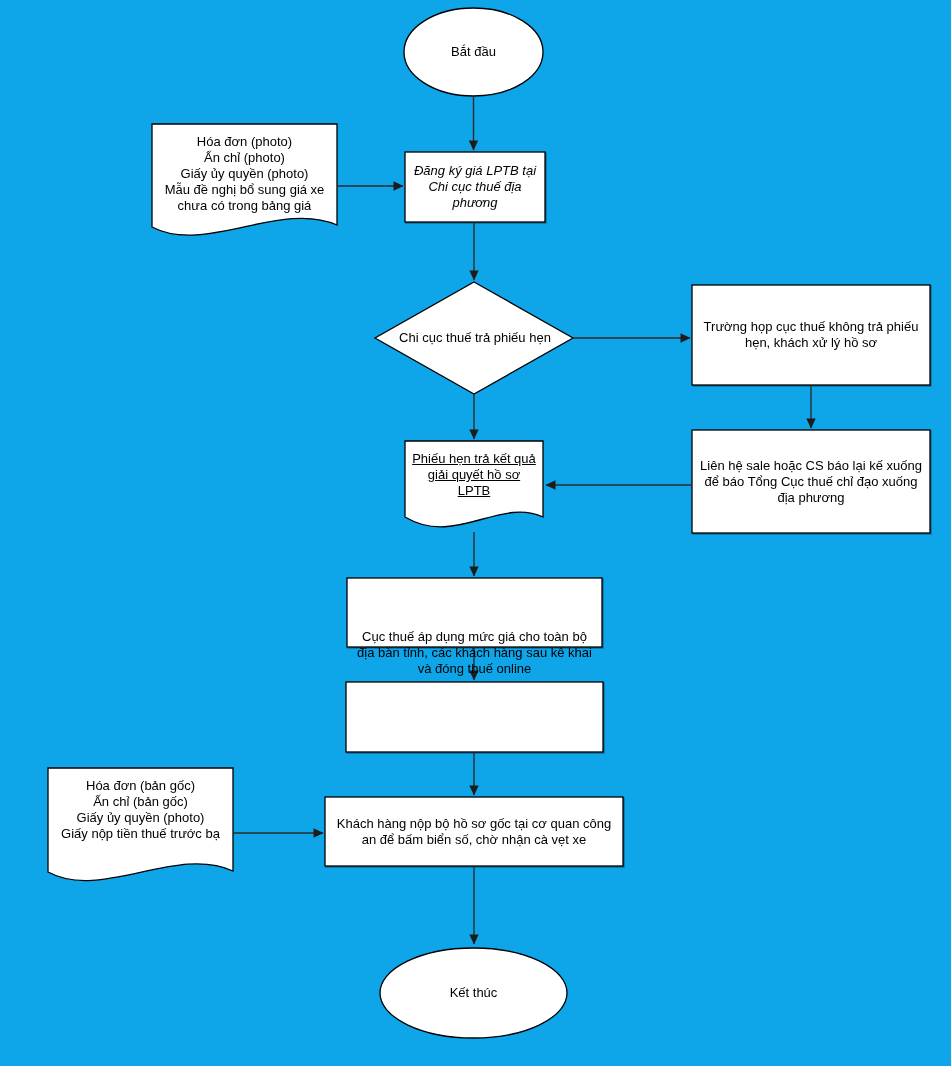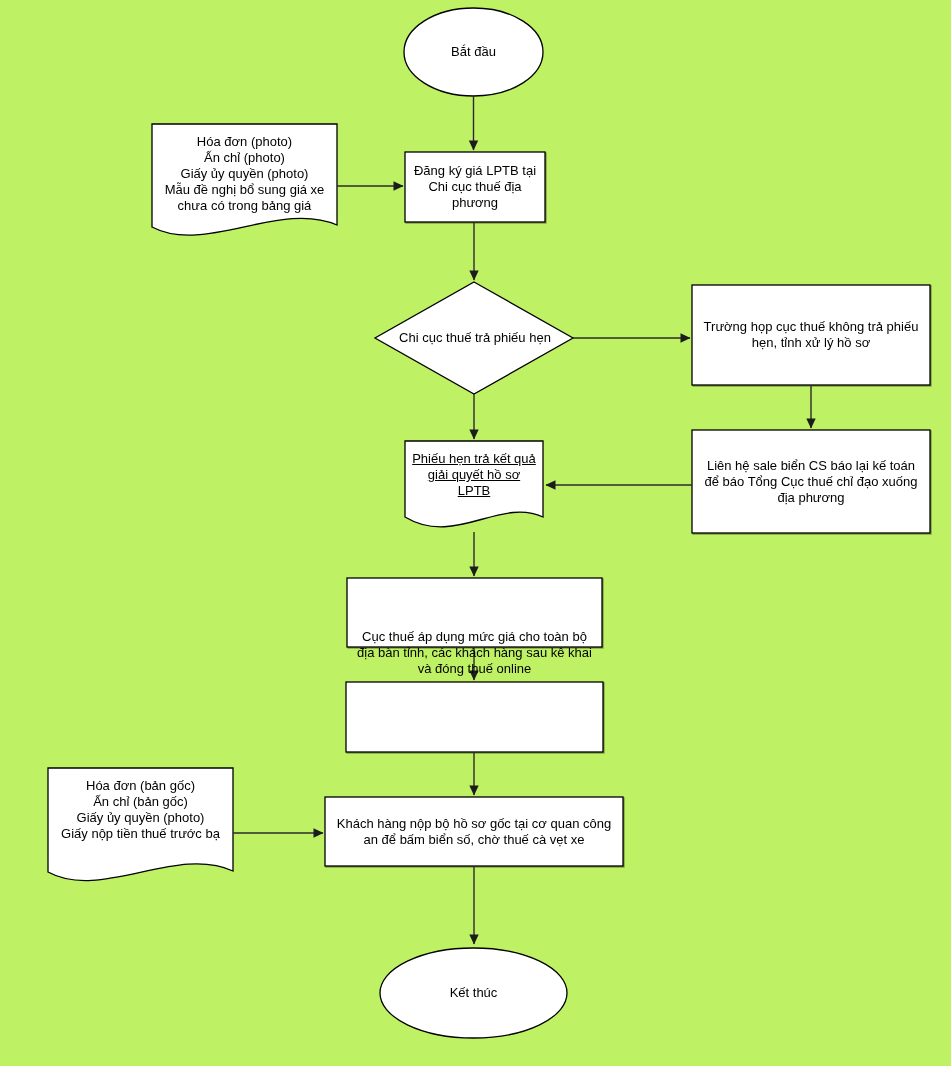--- a/index.html
+++ b/index.html
@@ -11,21 +11,21 @@
     width: 951px;
     height: 1066px;
     font-family: "Liberation Sans", sans-serif;
     color: #000000;
     overflow: hidden;
   }
   .canvas {
     position: relative;
     width: 951px;
     height: 1066px;
-    background: #bef264;
+    background: #0ea5e9;
   }
   svg.layer {
     position: absolute;
     left: 0;
     top: 0;
     width: 951px;
     height: 1066px;
   }
   .node {
     position: absolute;
@@ -114,37 +114,37 @@
   </div>
 
   <div class="node top" style="left:152px; top:126px; width:185px; height:100px;">
     <span>Hóa đơn (photo)
 Ấn chỉ (photo)
 Giấy ủy quyền (photo)
 Mẫu đề nghị bổ sung giá xe
 chưa có trong bảng giá</span>
   </div>
 
-  <div class="node" style="left:405px; top:152px; width:140px; height:70px;">
+  <div class="node" style="left:405px; top:152px; width:140px; height:70px;font-style:italic;">
     <span>Đăng ký giá LPTB tại
 Chi cục thuế địa
 phương</span>
   </div>
 
   <div class="node" style="left:377px; top:282px; width:196px; height:112px;">
     <span>Chi cục thuế trả phiếu hẹn</span>
   </div>
 
   <div class="node" style="left:692px; top:285px; width:238px; height:100px;">
     <span>Trường họp cục thuế không trả phiếu
-hẹn, tỉnh xử lý hồ sơ</span>
+hẹn, khách xử lý hồ sơ</span>
   </div>
 
   <div class="node" style="left:692px; top:430px; width:238px; height:103px;">
-    <span>Liên hệ sale biển CS báo lại kế toán
+    <span>Liên hệ sale hoặc CS báo lại kế xuống
 để báo Tổng Cục thuế chỉ đạo xuống
 địa phương</span>
   </div>
 
   <div class="node top" style="left:405px; top:443px; width:138px; height:76px;text-decoration:underline;">
     <span>Phiếu hẹn trả kết quả
 giải quyết hồ sơ
 LPTB</span>
   </div>
 
@@ -157,20 +157,20 @@
 
   <div class="node top" style="left:48px; top:770px; width:185px; height:104px;">
     <span>Hóa đơn (bản gốc)
 Ấn chỉ (bản gốc)
 Giấy ủy quyền (photo)
 Giấy nộp tiền thuế trước bạ</span>
   </div>
 
   <div class="node" style="left:325px; top:797px; width:298px; height:69px;">
     <span>Khách hàng nộp bộ hồ sơ gốc tại cơ quan công
-an để bấm biển số, chờ thuế cà vẹt xe</span>
+an để bấm biển số, chờ nhận cà vẹt xe</span>
   </div>
 
   <div class="node" style="left:380px; top:948px; width:187px; height:90px;">
     <span>Kết thúc</span>
   </div>
 
 </div>
 
 </body></html>

